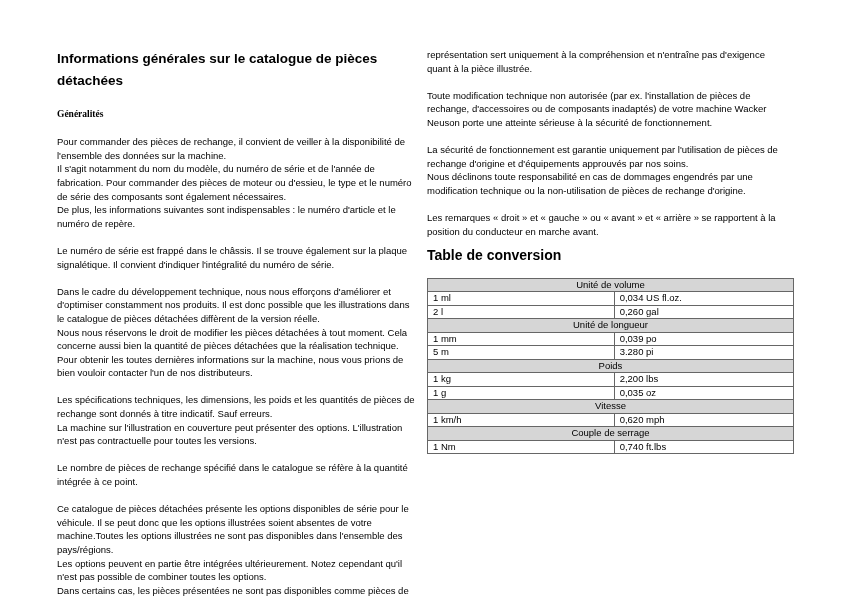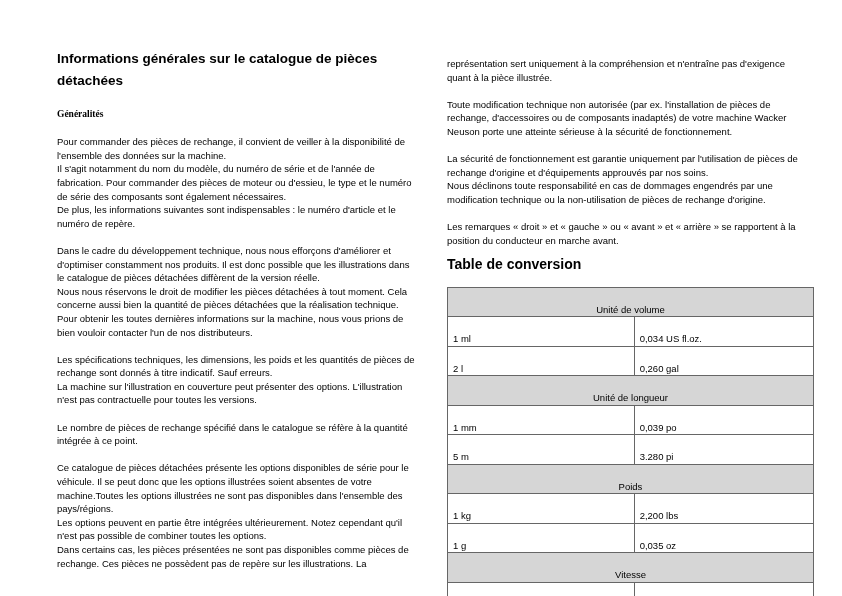--- a/index.html
+++ b/index.html
@@ -13,21 +13,21 @@
     font-family: "Liberation Sans", sans-serif;
     color: #000000;
     overflow: hidden;
   }
   .page {
     box-sizing: border-box;
     width: 842px;
     height: 596px;
     padding: 48px 44px 20px 57px;
     display: flex;
-    gap: 28px;
+    gap: 8px;
     background: #ffffff;
   }
   .col {
     box-sizing: border-box;
   }
   .col-left {
     width: 362px;
     flex: none;
   }
   .col-right {
@@ -48,37 +48,37 @@
     margin: 17px 0 0 0;
     font-family: Liberation Serif, serif;
   }
   p.doc-par {
     font-size: 9.5px;
     line-height: 13.6px;
     margin: 13.6px 0 0 0;
     white-space: pre-line;
   }
   .col-right p.doc-par:first-child {
-    margin-top: 9px;
+    margin-top: 0;
   }
   h2.table-head {
     font-size: 14px;
     line-height: 13.6px;
     font-weight: bold;
     margin: 11px 0 0 0;
   }
   table.conv {
     border-collapse: collapse;
     width: 100%;
     margin-top: 15px;
     font-size: 9.5px;
   }
   table.conv td {
     border: 1px solid #666666;
-    padding: 16px 5px 1px 5px;
+    padding: 0 5px 1px 5px;
     height: 11.5px;
     line-height: 11.5px;
     vertical-align: middle;
   }
   table.conv tr.hdr td {
     background: #d6d6d6;
     text-align: center;
   }
   table.conv td.metric {
     width: 51%;
@@ -93,20 +93,22 @@
     <h1 class="doc-title">Informations générales sur le catalogue de pièces
 détachées</h1>
     <h2 class="doc-subhead">Généralités</h2>
     <p class="doc-par">Pour commander des pièces de rechange, il convient de veiller à la disponibilité de
 l'ensemble des données sur la machine.
 Il s'agit notamment du nom du modèle, du numéro de série et de l'année de
 fabrication. Pour commander des pièces de moteur ou d'essieu, le type et le numéro
 de série des composants sont également nécessaires.
 De plus, les informations suivantes sont indispensables : le numéro d'article et le
 numéro de repère.</p>
+    <p class="doc-par">Le numéro de série est frappé dans le châssis. Il se trouve également sur la plaque
+signalétique. Il convient d'indiquer l'intégralité du numéro de série.</p>
     <p class="doc-par">Dans le cadre du développement technique, nous nous efforçons d'améliorer et
 d'optimiser constamment nos produits. Il est donc possible que les illustrations dans
 le catalogue de pièces détachées diffèrent de la version réelle.
 Nous nous réservons le droit de modifier les pièces détachées à tout moment. Cela
 concerne aussi bien la quantité de pièces détachées que la réalisation technique.
 Pour obtenir les toutes dernières informations sur la machine, nous vous prions de
 bien vouloir contacter l'un de nos distributeurs.</p>
     <p class="doc-par">Les spécifications techniques, les dimensions, les poids et les quantités de pièces de
 rechange sont donnés à titre indicatif. Sauf erreurs.
 La machine sur l'illustration en couverture peut présenter des options. L'illustration

